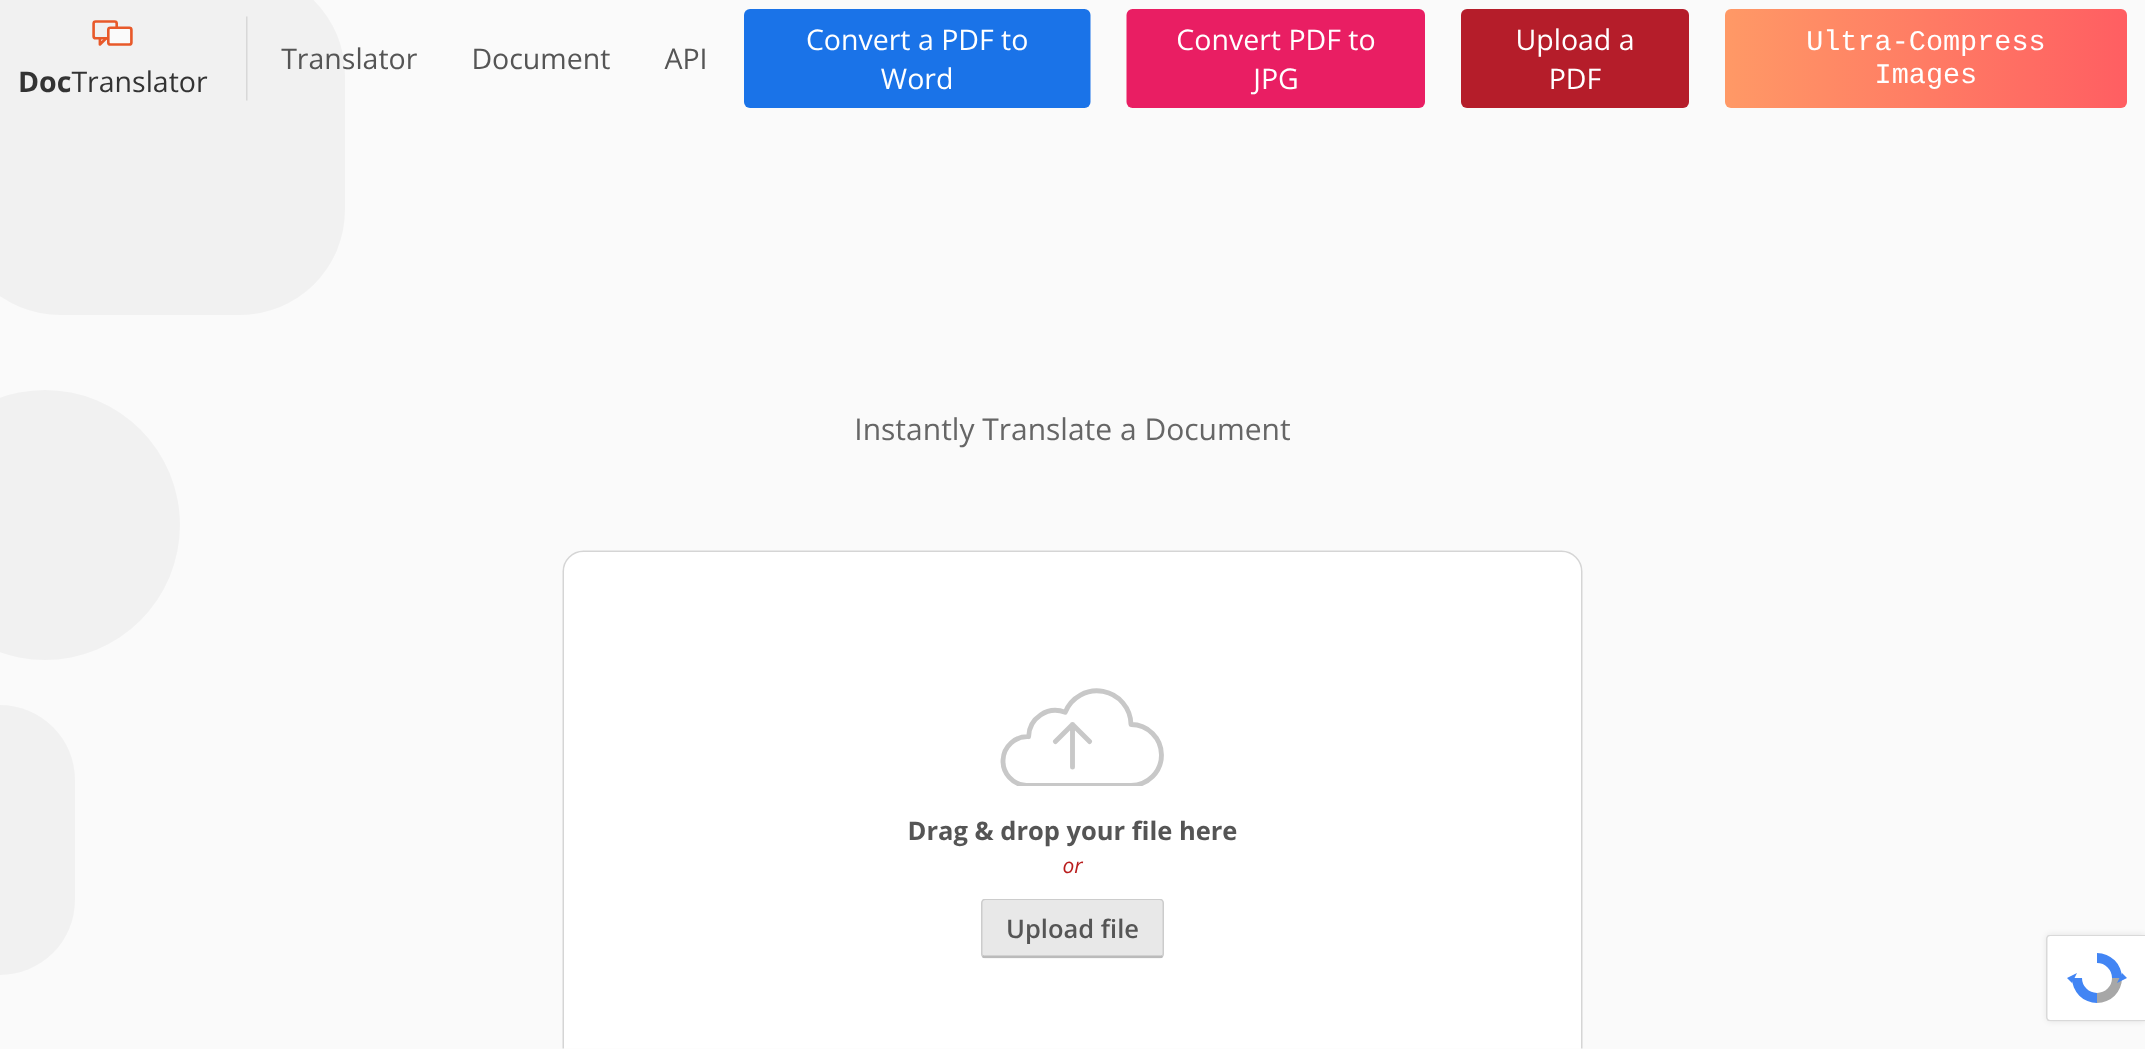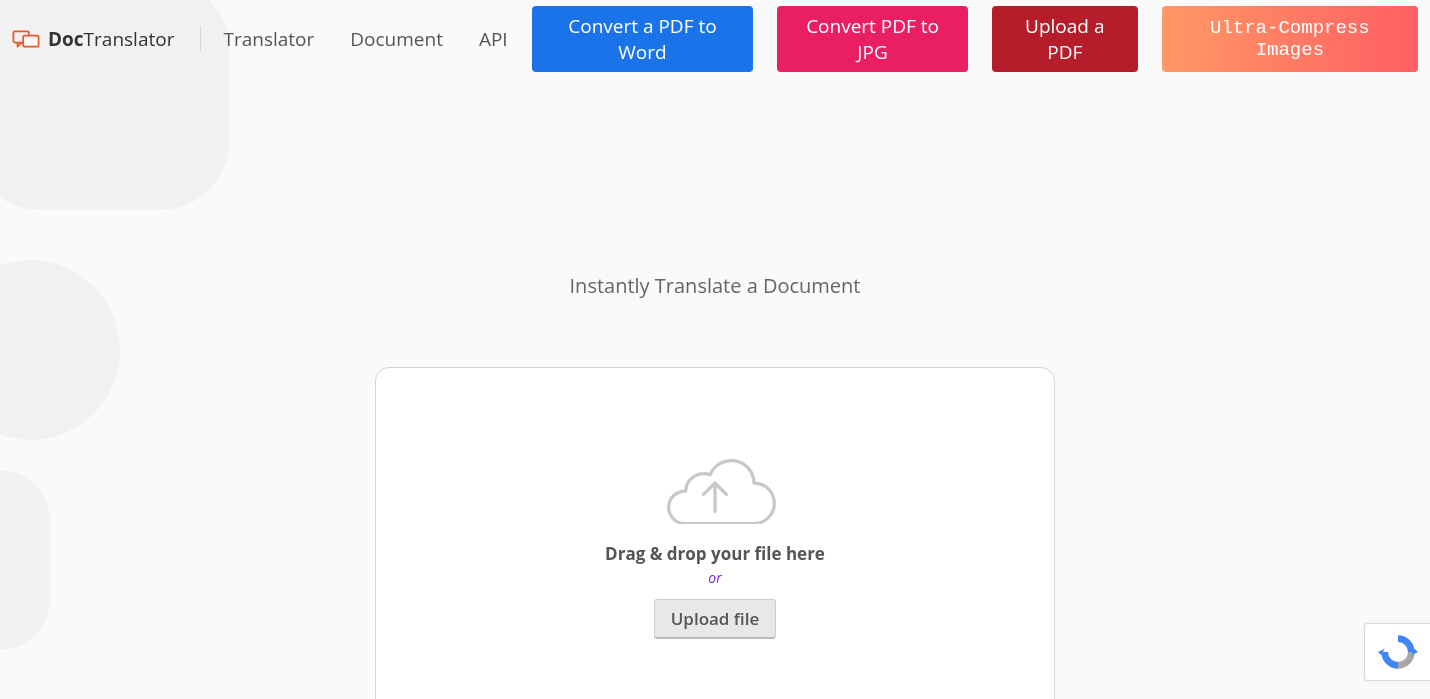--- a/index.html
+++ b/index.html
@@ -29,20 +29,21 @@
       z-index: 2;
     }
     .logo-wrap {
       display: flex;
       align-items: center;
       gap: 8px;
       padding-right: 26px;
       border-right: 1px solid #d8d8d8;
       margin-right: 22px;
       cursor: pointer;
+      flex-direction: column;
     }
     .logo-icon { width: 28px; height: 22px; }
     .logo-text { font-size: 19px; color: #333; font-weight: 400; }
     .logo-text .bold { font-weight: 700; }
     .nav-links { display: flex; align-items: center; gap: 36px; }
     .nav-link { font-size: 19px; color: #555; text-decoration: none; cursor: pointer; }
     .cta-row { display: flex; gap: 24px; margin-left: 24px; }
     .cta-btn {
       color: #fff;
       font-size: 19px;
@@ -77,21 +78,21 @@
       border: 1px solid #d5d5d5;
       border-radius: 14px;
       display: flex;
       flex-direction: column;
       align-items: center;
       justify-content: center;
       cursor: pointer;
     }
     .cloud-icon { width: 130px; height: 82px; margin-bottom: 18px; }
     .drop-title { font-size: 17px; font-weight: 700; color: #555; margin-bottom: 3px; }
-    .drop-or { font-size: 14px; font-style: italic; color: #6d28d9; margin-bottom: 12px; }
+    .drop-or { font-size: 14px; font-style: italic; color: #b91c1c; margin-bottom: 12px; }
     .upload-btn {
       background: #e8e8e8;
       border: 1px solid #ccc;
       border-bottom: 2px solid #bbb;
       border-radius: 3px;
       padding: 7px 16px;
       font-size: 17px;
       color: #555;
       cursor: pointer;
       font-family: inherit;

